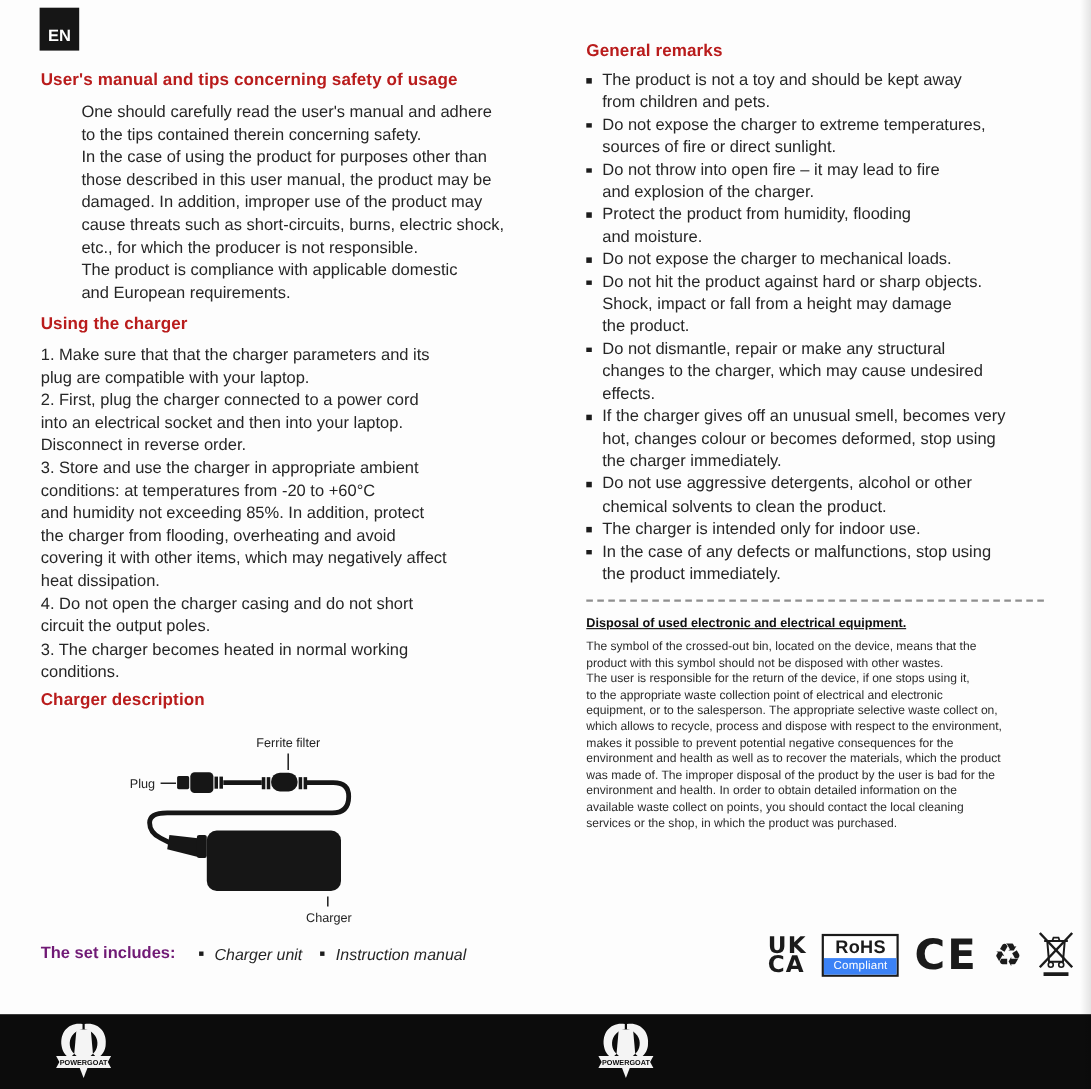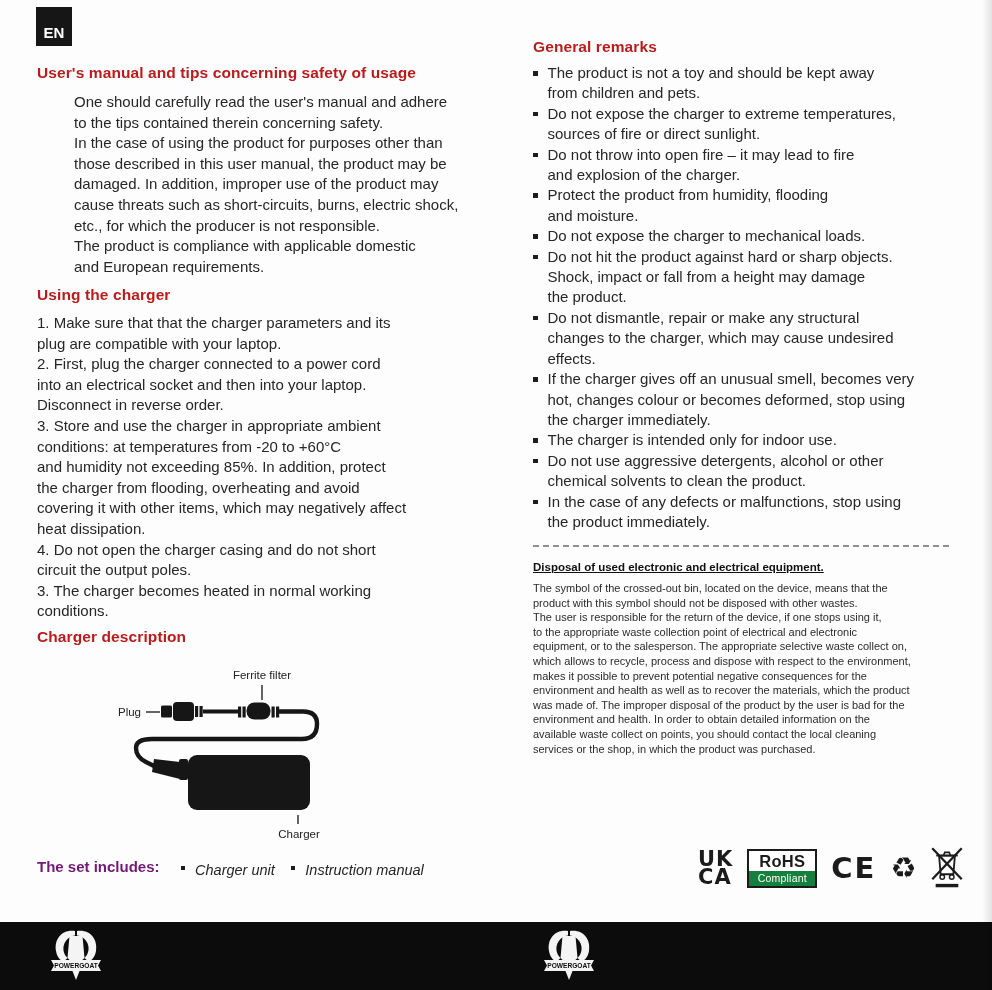--- a/index.html
+++ b/index.html
@@ -37,22 +37,22 @@
   .set-label { font-weight:bold; color:#701a75; margin-right:21px; font-size:15px; }
   .set-items { display:flex; }
   .set-item { display:flex; align-items:center; margin-right:16px; color:#262626;font-style:italic; }
   .set-item .sq { margin-top:0; position:relative; top:-2px; }
 
   
   .certs { display:flex; align-items:center; gap:14px; }
   .ukca { font-family:"DejaVu Sans", sans-serif; font-weight:bold; font-size:21px; line-height:18px; color:#1b1b1b; letter-spacing:1px; }
   .rohs { border:2.5px solid #1b1b1b; text-align:center; width:66px; background:#fff; }
   .rohs-t { font-weight:bold; font-size:16.5px; color:#1b1b1b; padding:1px 2px 0; letter-spacing:0.3px; }
-  .rohs-b { background:#15803d; color:#fff; font-size:10.5px; padding:1.5px 2px; letter-spacing:0.2px; }
-  .ce { font-family:"DejaVu Sans", sans-serif; font-weight:600; font-size:29px; color:#1b1b1b; letter-spacing:2px; }
+  .rohs-b { background:#3b82f6; color:#fff; font-size:10.5px; padding:1.5px 2px; letter-spacing:0.2px; }
+  .ce { font-family:"DejaVu Sans", sans-serif; font-weight:600; font-size:38px; color:#1b1b1b; letter-spacing:2px; }
   .recycle { font-family:"DejaVu Sans", sans-serif; font-size:29px; color:#1b1b1b; line-height:1; }
 
   
   .footer-bar { position:absolute; left:0; top:922px; width:992px; height:68px; background:#0c0c0c; }
   .logo { position:absolute; top:5px; }
 
   .edge-shade {
     position:absolute; right:0; top:0; width:10px; height:990px;
     background:linear-gradient(to right, rgba(0,0,0,0), rgba(0,0,0,0.10)); pointer-events:none;
   }
@@ -201,27 +201,27 @@
 
       <div class="bullet">
         <span class="sq"></span>
         <span class="bullet-text">If the charger gives off an unusual smell, becomes very
 hot, changes colour or becomes deformed, stop using
 the charger immediately.</span>
       </div>
 
       <div class="bullet">
         <span class="sq"></span>
-        <span class="bullet-text">The charger is intended only for indoor use.</span>
-      </div>
-
-      <div class="bullet">
-        <span class="sq"></span>
         <span class="bullet-text">Do not use aggressive detergents, alcohol or other
 chemical solvents to clean the product.</span>
+      </div>
+
+      <div class="bullet">
+        <span class="sq"></span>
+        <span class="bullet-text">The charger is intended only for indoor use.</span>
       </div>
 
       <div class="bullet">
         <span class="sq"></span>
         <span class="bullet-text">In the case of any defects or malfunctions, stop using
 the product immediately.</span>
       </div>
     </div>
 
   <hr class="abs dashed-sep" style="left:533px; top:545px;">

